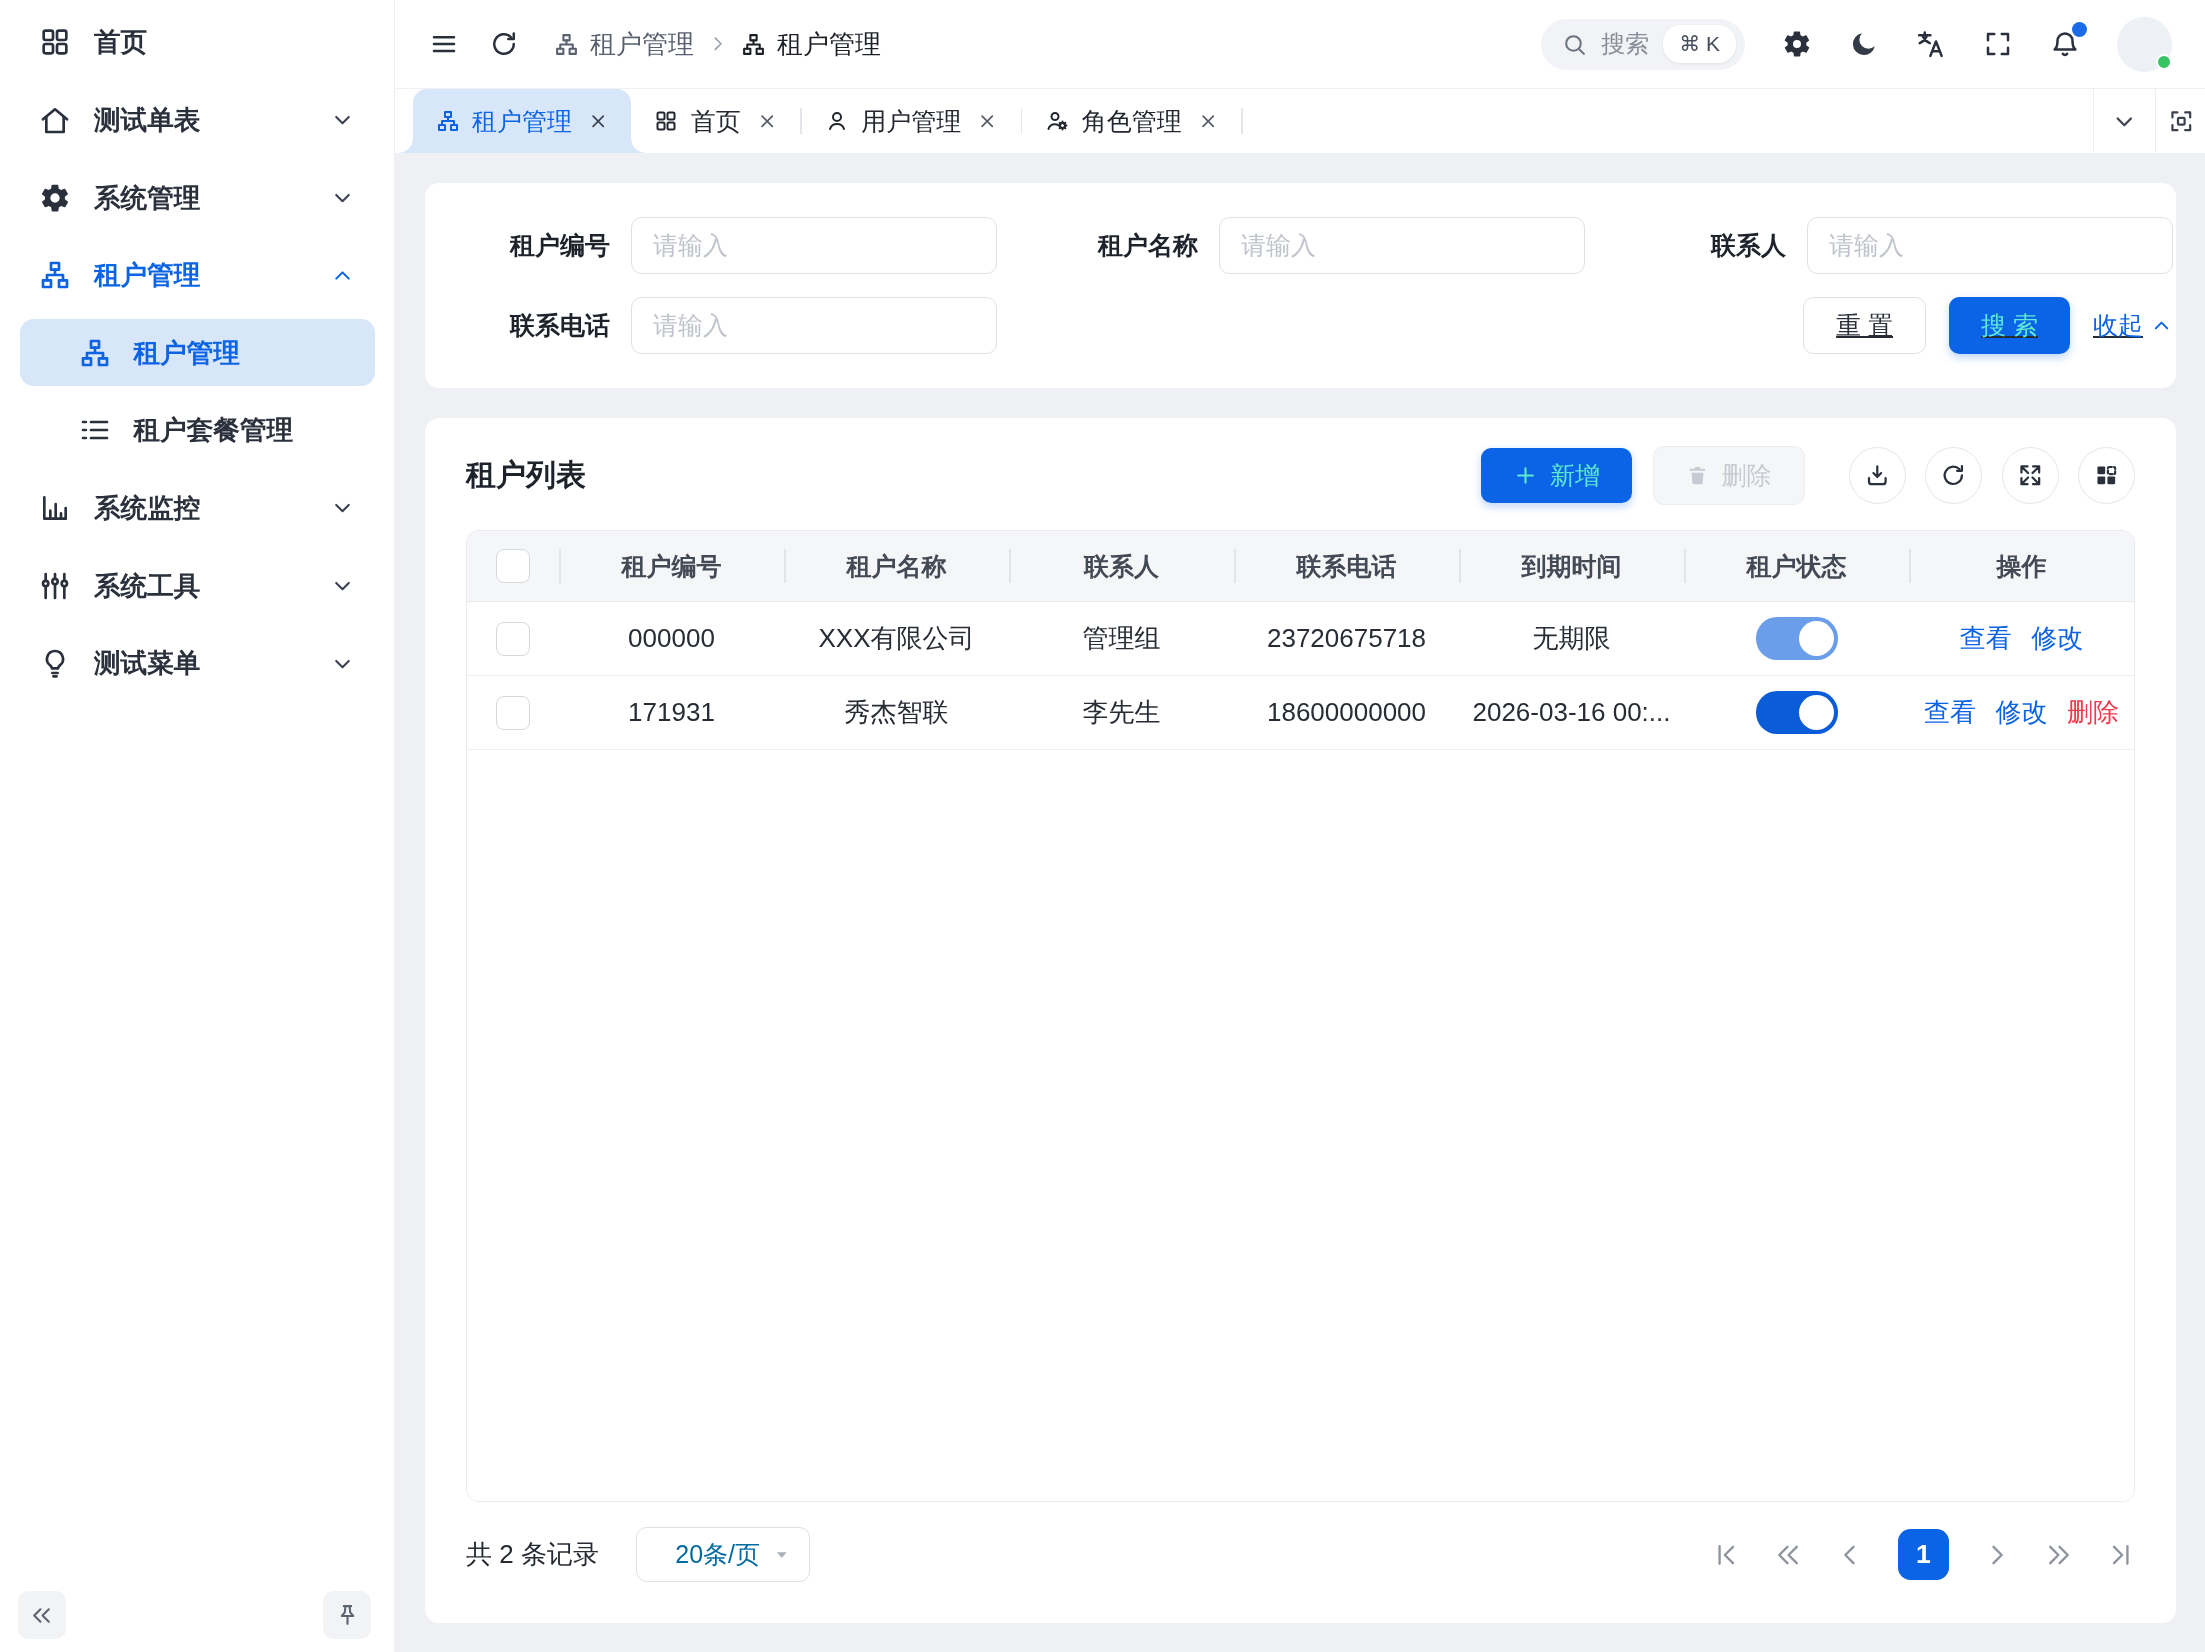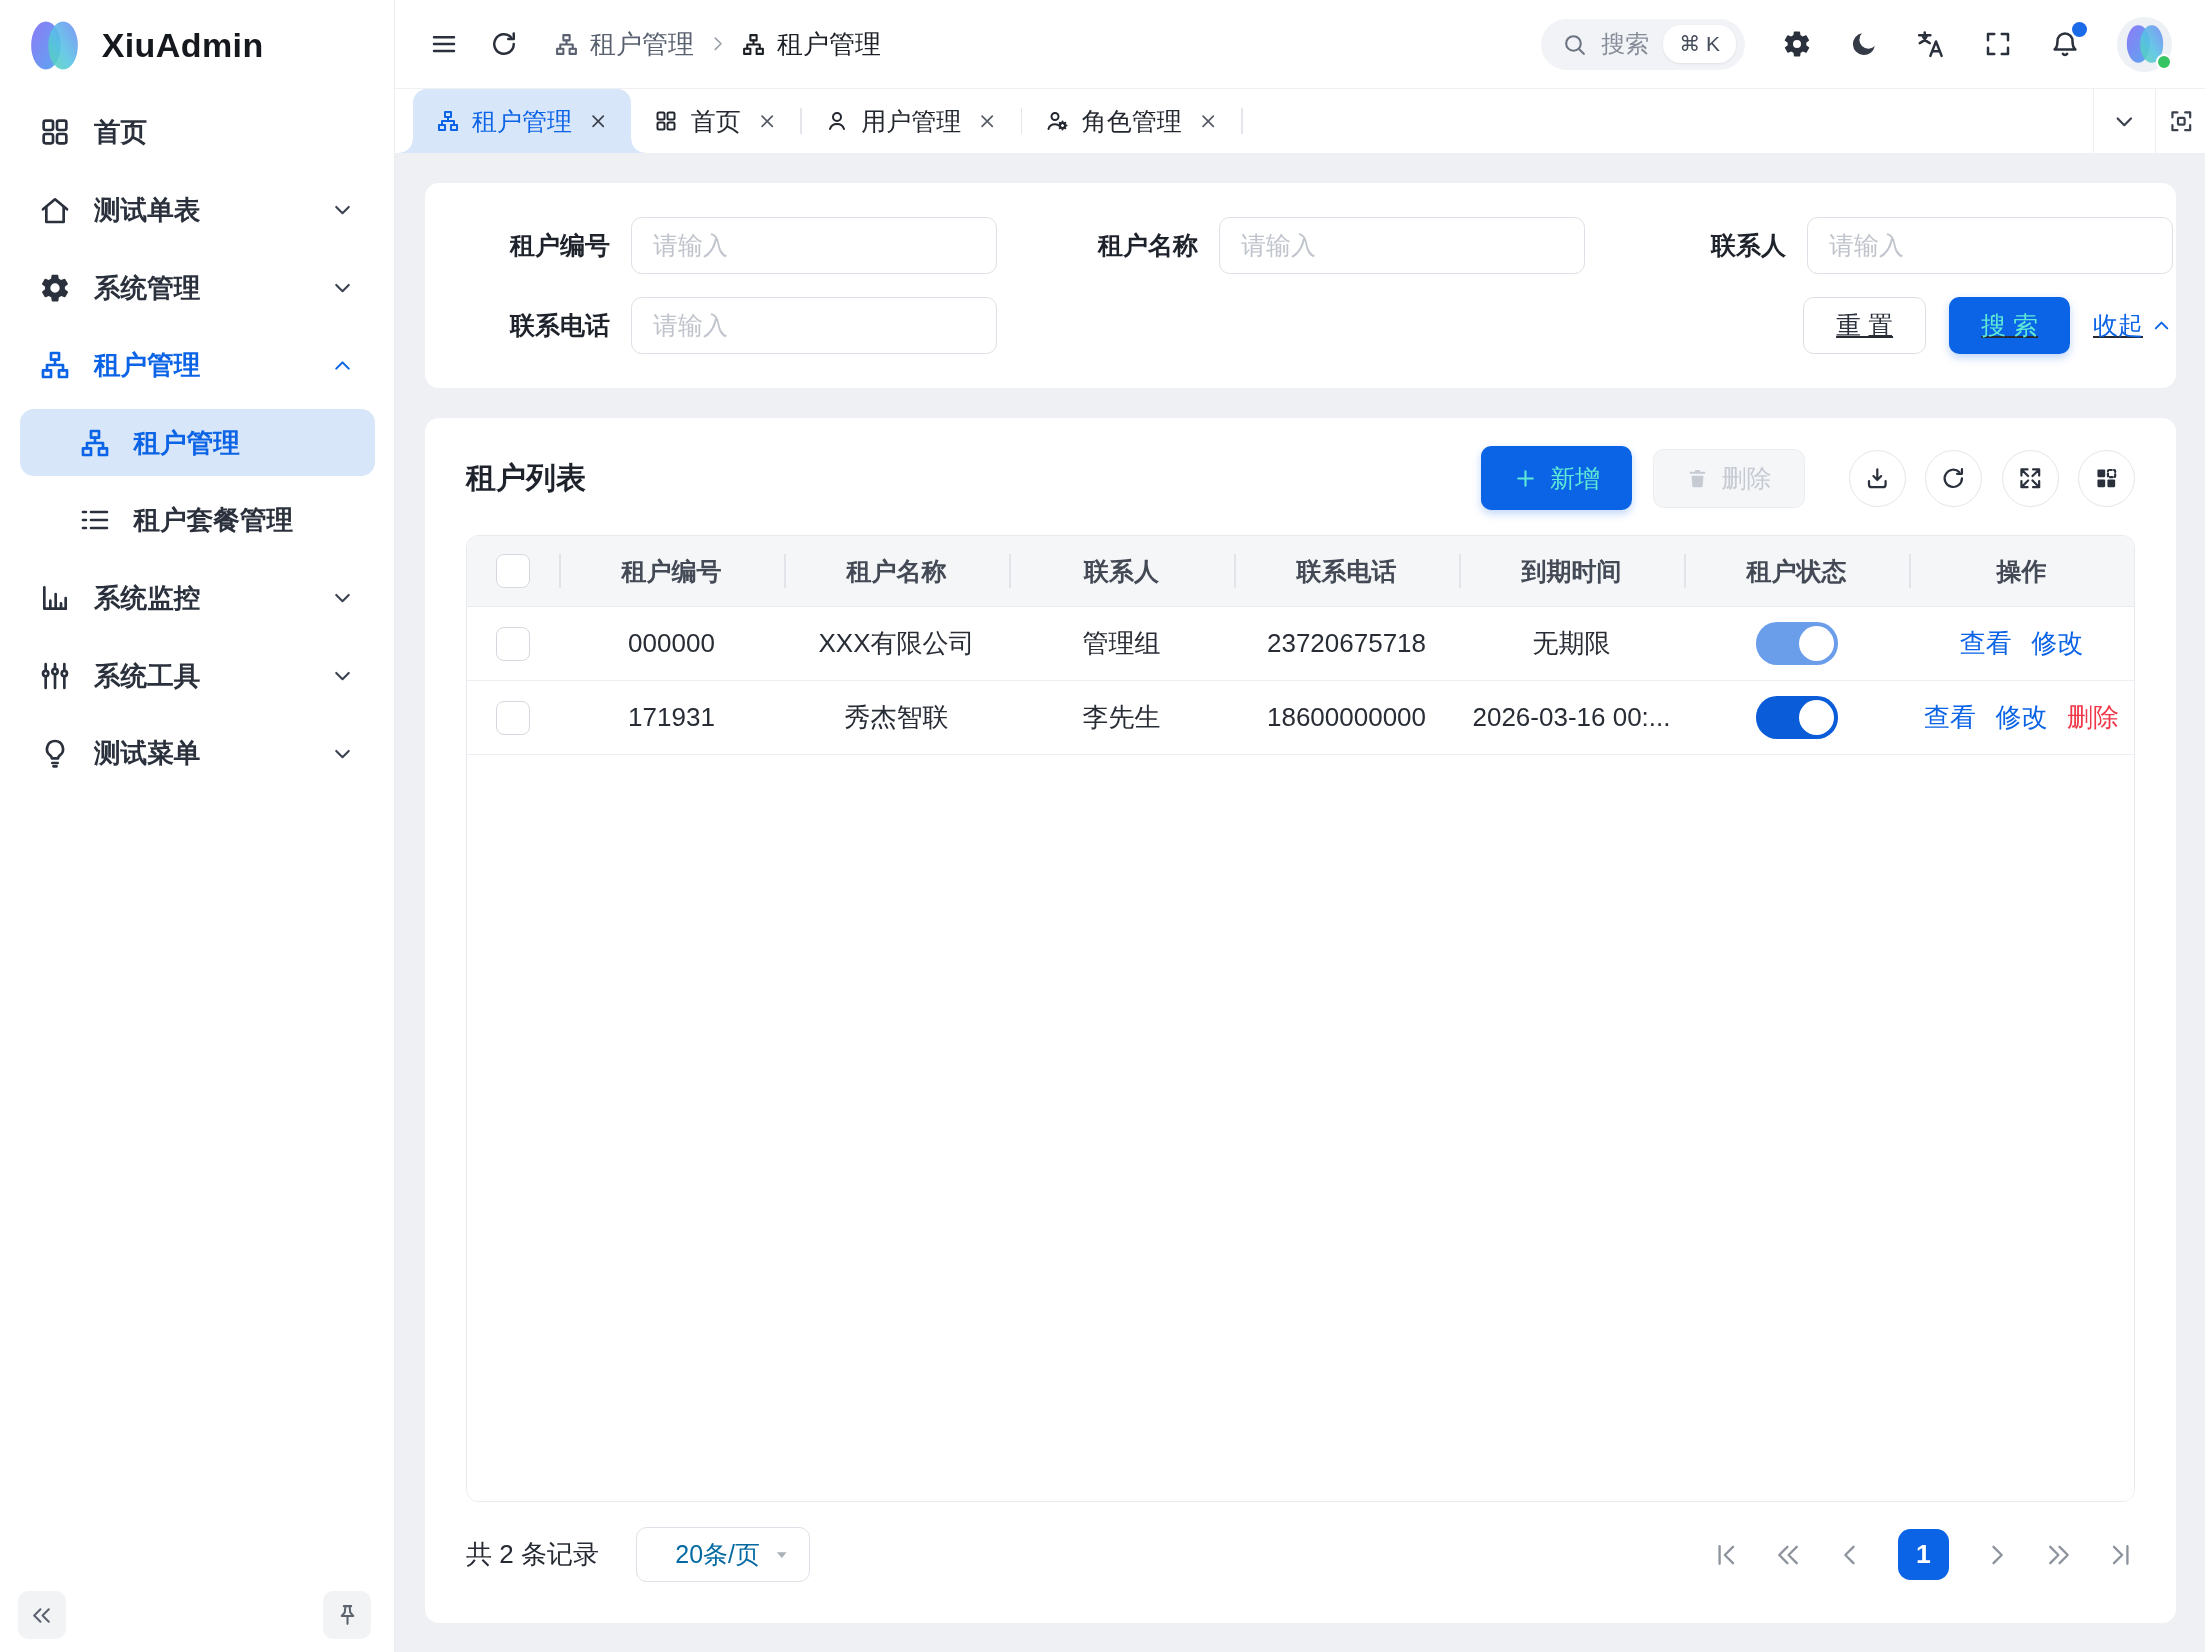--- a/index.html
+++ b/index.html
@@ -81,21 +81,21 @@
   .btn { height:57px; border-radius:10.6px; font-size:25px; display:inline-flex; align-items:center; justify-content:center; padding:0 32px; cursor:pointer; border:none; font-family:"Liberation Sans","DejaVu Sans",sans-serif; white-space:nowrap; }
   .btn-outline { background:#fff; border:1.8px solid #dbdfe5; color:#2b313c; }
   .btn-primary { background:#0b63e6; color:#5eead4; box-shadow:0 3.5px 8.9px rgba(11,99,230,.25); }
   .collapse-link { display:flex; align-items:center; gap:7px; color:#0b63e6; font-size:25px; cursor:pointer; white-space:nowrap; }
   .collapse-link svg { width:23px; height:23px; }
 
   .table-card { flex:1; padding:28px 41px 41px; display:flex; flex-direction:column; min-height:0; }
   .card-head { display:flex; align-items:center; margin-bottom:25px; flex:0 0 auto; }
   .card-title { font-size:30px; font-weight:bold; color:#1d222b; }
   .head-tools { margin-left:auto; display:flex; align-items:center; gap:21px; }
-  .btn-add { height:64px; gap:12.4px; }
+  .btn-add { height:55px; gap:12.4px; }
   .btn-add svg { width:25px; height:25px; }
   .btn-del { height:59px; gap:12.4px; background:#f5f6f8; border:1.8px solid #ebedf0; color:#c6cad2; cursor:default; }
   .btn-del svg { width:23px; height:23px; }
   .tool-circles { display:flex; align-items:center; gap:19.5px; margin-left:23px; }
   .circle-btn { width:57px; height:57px; border-radius:50%; border:1.8px solid #e3e6ec; background:#fff; display:flex; align-items:center; justify-content:center; color:#2b313c; cursor:pointer; }
   .circle-btn svg { width:26.6px; height:26.6px; }
 
   .table-wrap { border:1.8px solid #e8eaef; border-radius:12.4px; overflow:hidden; flex:1; display:flex; flex-direction:column; min-height:0; }
   .thead { display:flex; align-items:center; height:71px; background:#f5f6f8; border-bottom:1.8px solid #e8eaef; flex:0 0 71px; }
   .col-check { width:92px; flex:0 0 92px; display:flex; align-items:center; justify-content:center; }
@@ -122,38 +122,20 @@
   .pg-btn { color:#8e949e; cursor:pointer; display:flex; align-items:center; justify-content:center; }
   .pg-btn svg { width:28px; height:28px; }
   .pg-current { width:51px; height:51px; border-radius:12.4px; background:#0b63e6; color:#fff; font-size:26.6px; font-weight:bold; display:flex; align-items:center; justify-content:center; cursor:pointer; }
 </style>
 </head>
 <body>
 
 <div class="screen">
 
   <aside class="sidebar">
-    <div class="logo-row">
-      <svg class="logo-mark" viewBox="0 0 48 48">
-        <defs>
-          <linearGradient id="lgA" x1="0" y1="0" x2="1" y2="1">
-            <stop offset="0" stop-color="#8d7bf7"></stop>
-              <stop offset="1" stop-color="#5aa8ef"></stop>
-          </linearGradient>
-          <linearGradient id="lgB" x1="1" y1="0" x2="0" y2="1">
-            <stop offset="0" stop-color="#6f86f5"></stop>
-              <stop offset="0.55" stop-color="#56c3e4"></stop>
-              <stop offset="1" stop-color="#55d7ae"></stop>
-          </linearGradient>
-        </defs>
-        <ellipse cx="17" cy="24" rx="12" ry="19.5" fill="url(#lgA)"></ellipse>
-        <ellipse cx="31" cy="24" rx="12" ry="19.5" fill="url(#lgB)" opacity="0.88"></ellipse>
-      </svg>
-      <span class="logo-title">XiuAdmin</span>
-    </div>
 
     <nav class="menu">
       <div class="menu-item">
         <svg class="ic mi-icon" viewBox="0 0 24 24">
             <rect x="3.5" y="3.5" width="7" height="7" rx="1.5"></rect>
             <rect x="13.5" y="3.5" width="7" height="7" rx="1.5"></rect>
             <rect x="3.5" y="13.5" width="7" height="7" rx="1.5"></rect>
             <rect x="13.5" y="13.5" width="7" height="7" rx="1.5"></rect>
           </svg>
         <span>首页</span>

